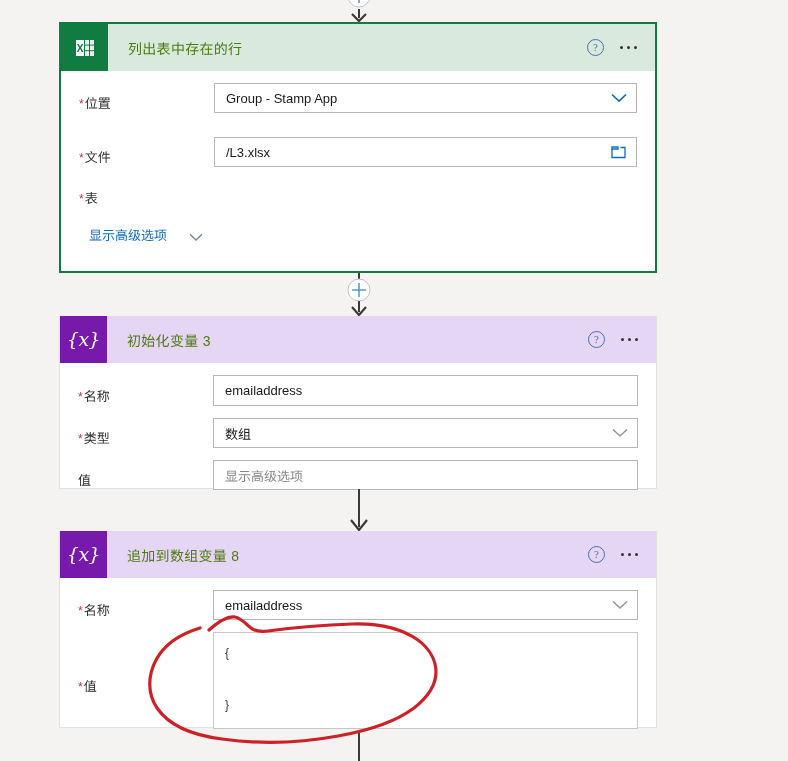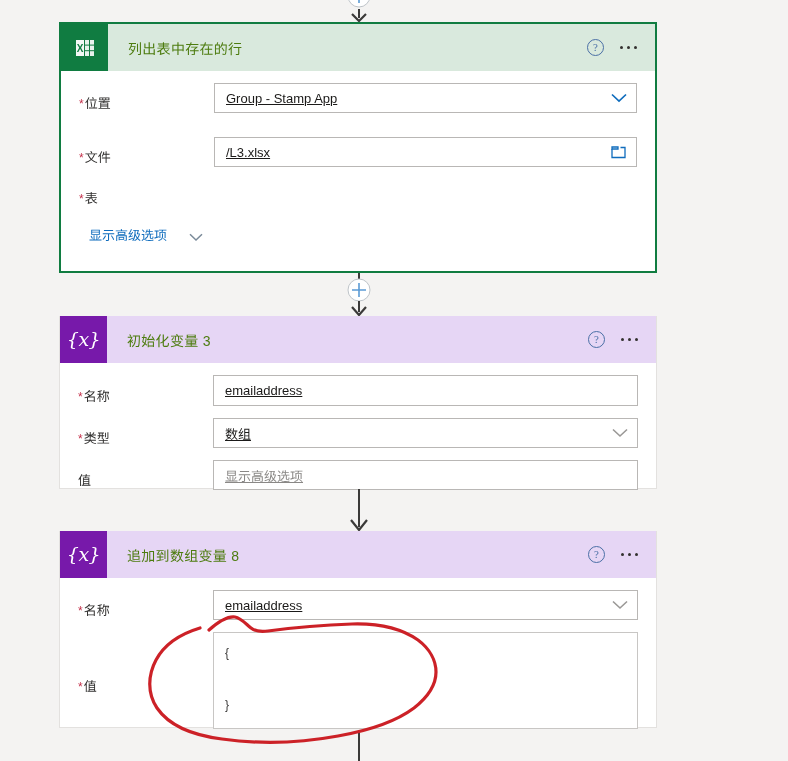--- a/index.html
+++ b/index.html
@@ -161,21 +161,20 @@
     background: #ffffff;
     height: 30px;
     box-sizing: border-box;
     display: flex;
     align-items: center;
     padding: 0 15px 0 11px;
     font-size: 13px;
     color: #1b1a19;
     white-space: nowrap;
     overflow: hidden;
-    text-decoration: underline;
   }
   .fld.tall { height: 31px; }
   .fld.placeholder { color: #8a8886; }
 
   .chev {
     position: absolute;
     right: 10px;
     top: 50%;
     transform: translateY(-50%);
     width: 16px;

